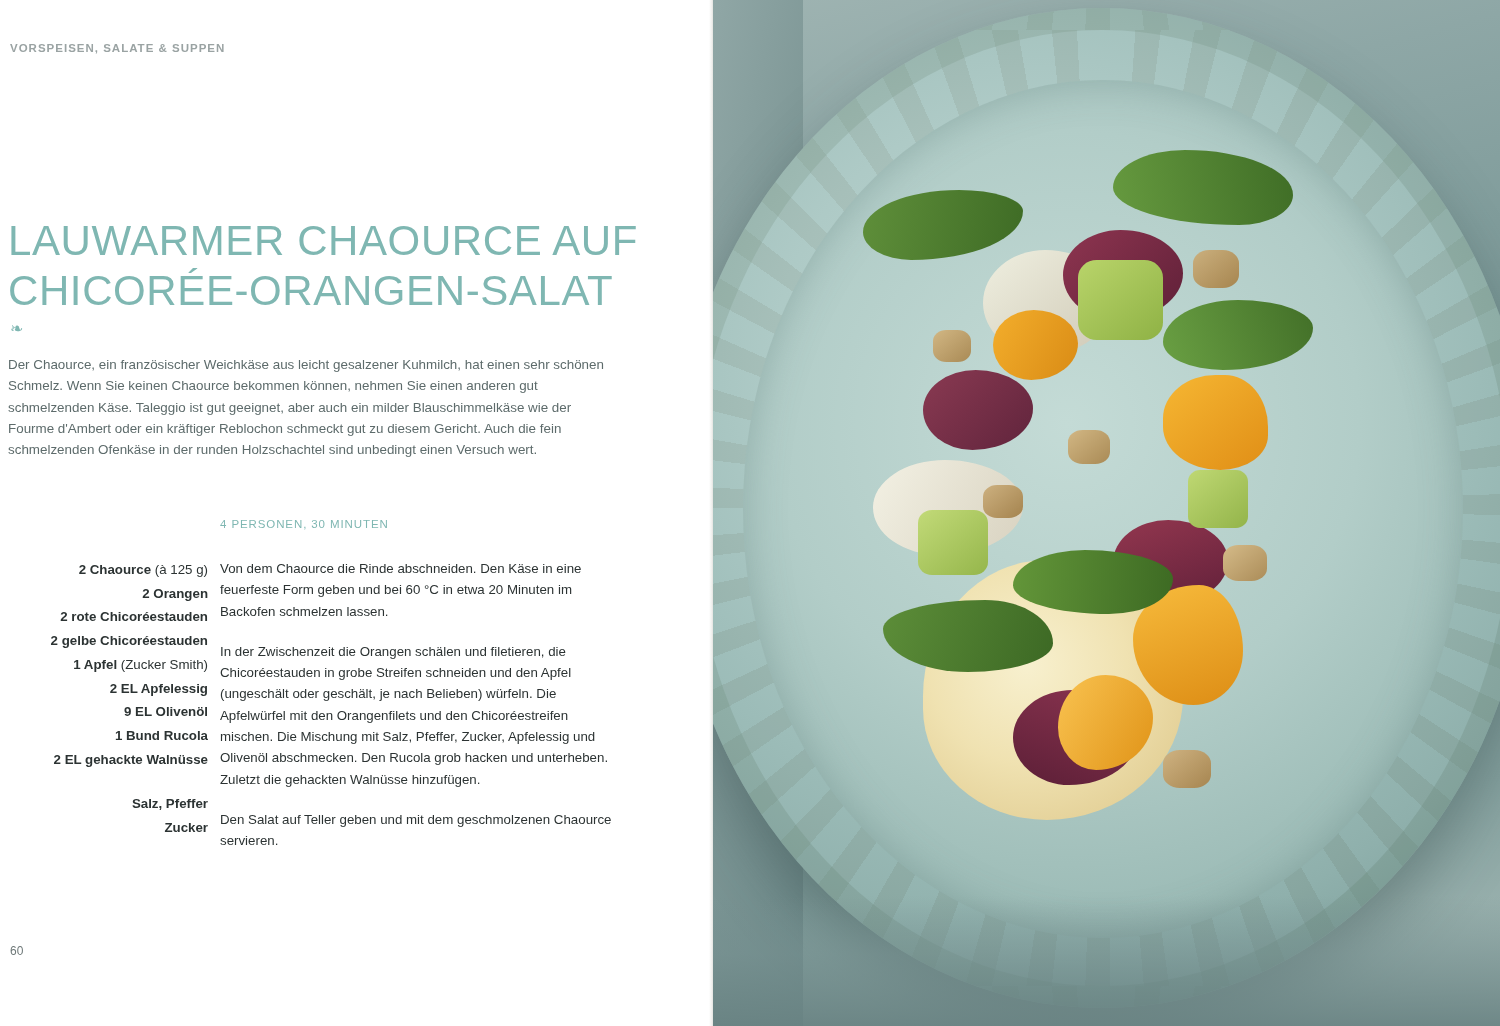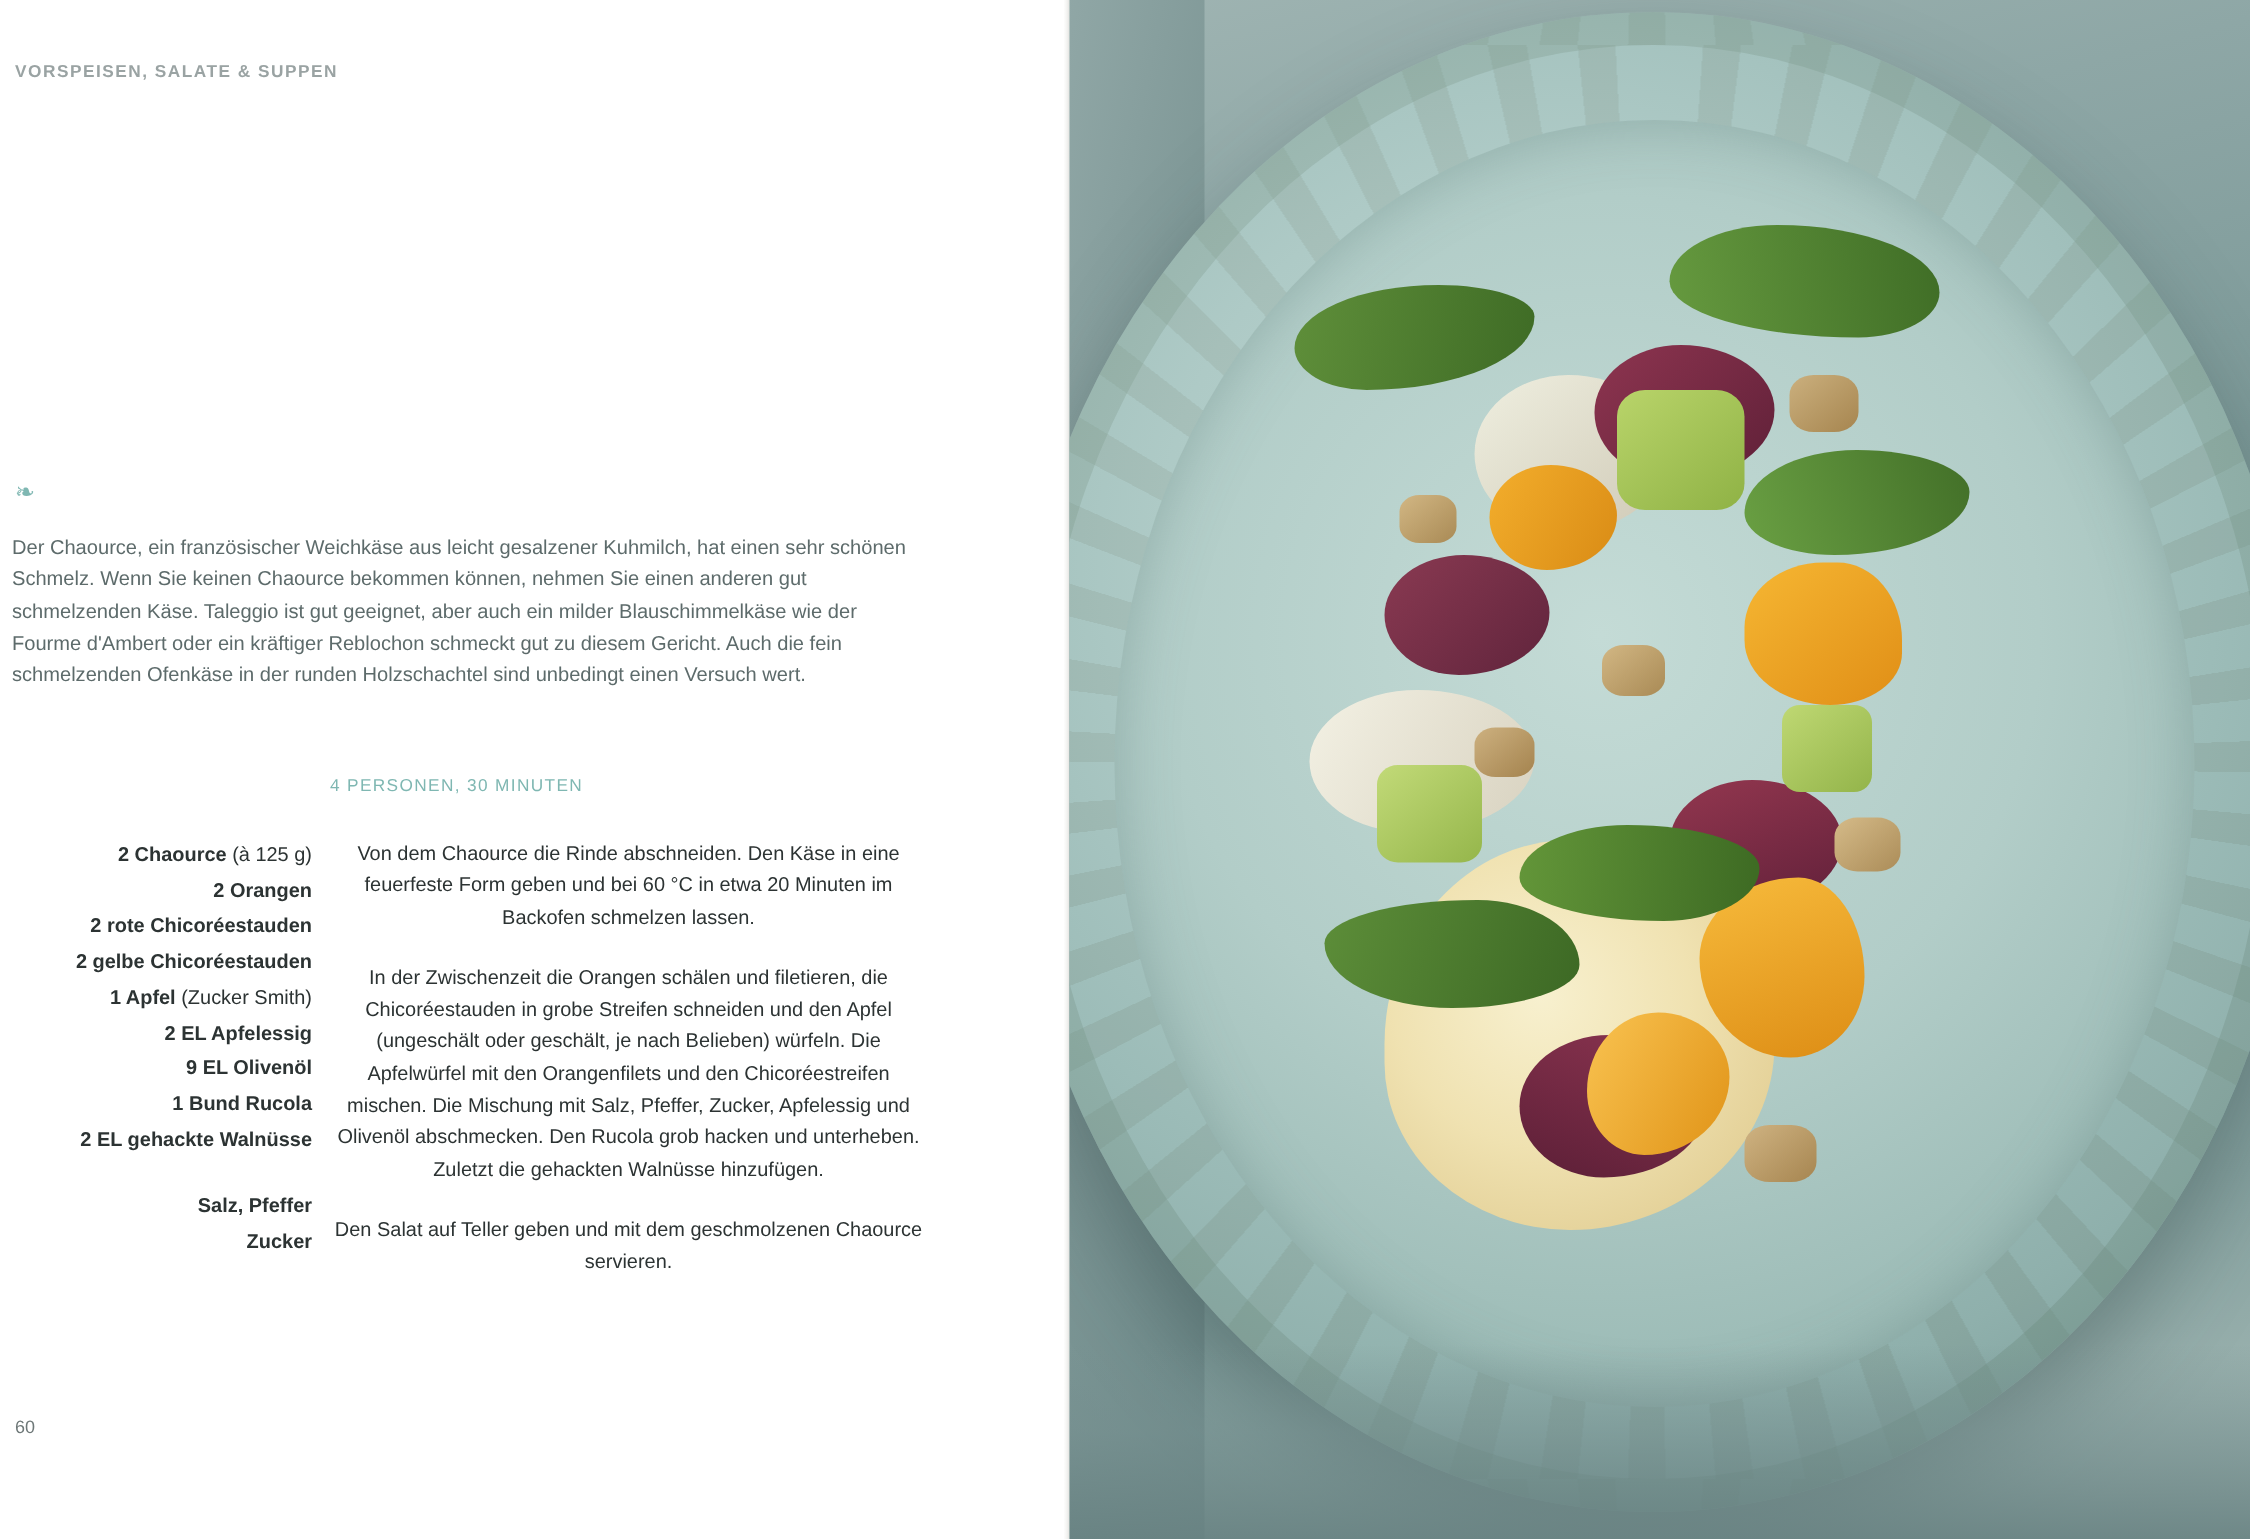--- a/index.html
+++ b/index.html
@@ -94,21 +94,21 @@
   .ingredients .spacer { height: 21px; }
   .steps {
     position: absolute;
     left: 220px;
     top: 558px;
     width: 398px;
     font-size: 13.3px;
     line-height: 21.3px;
     color: #2c3333;
   }
-  .steps p { margin: 0 0 19px 0; text-align: center; }
+  .steps p { margin: 0 0 19px 0; }
   .steps p:last-child { margin-bottom: 0; }
   .page-number {
     position: absolute;
     left: 10px;
     top: 944px;
     font-size: 12px;
     color: #6e7878;
   }
   .gutter {
     position: absolute;
@@ -208,20 +208,24 @@
 </style>
 </head>
 <body>
 
 <div class="page">
 
   <div class="left-page">
 
     <div class="category">VORSPEISEN, SALATE &amp; SUPPEN</div>
 
+    <h1 class="title">
+      <span class="title-line">LAUWARMER CHAOURCE AUF</span>
+      <span class="title-line">CHICORÉE-ORANGEN-SALAT</span>
+    </h1>
 
     <div class="deco">❧</div>
 
     <p class="intro">Der Chaource, ein französischer Weichkäse aus leicht gesalzener Kuhmilch, hat einen sehr schönen Schmelz. Wenn Sie keinen Chaource bekommen können, nehmen Sie einen anderen gut schmelzenden Käse. Taleggio ist gut geeignet, aber auch ein milder Blauschimmelkäse wie der Fourme d'Ambert oder ein kräftiger Reblochon schmeckt gut zu diesem Gericht. Auch die fein schmelzenden Ofenkäse in der runden Holzschachtel sind unbedingt einen Versuch wert.</p>
 
     <div class="servings">4 PERSONEN, 30 MINUTEN</div>
 
     <div class="ingredients">
       <div class="item">
         <span>2 Chaource </span><span class="note">(à 125 g)</span>

